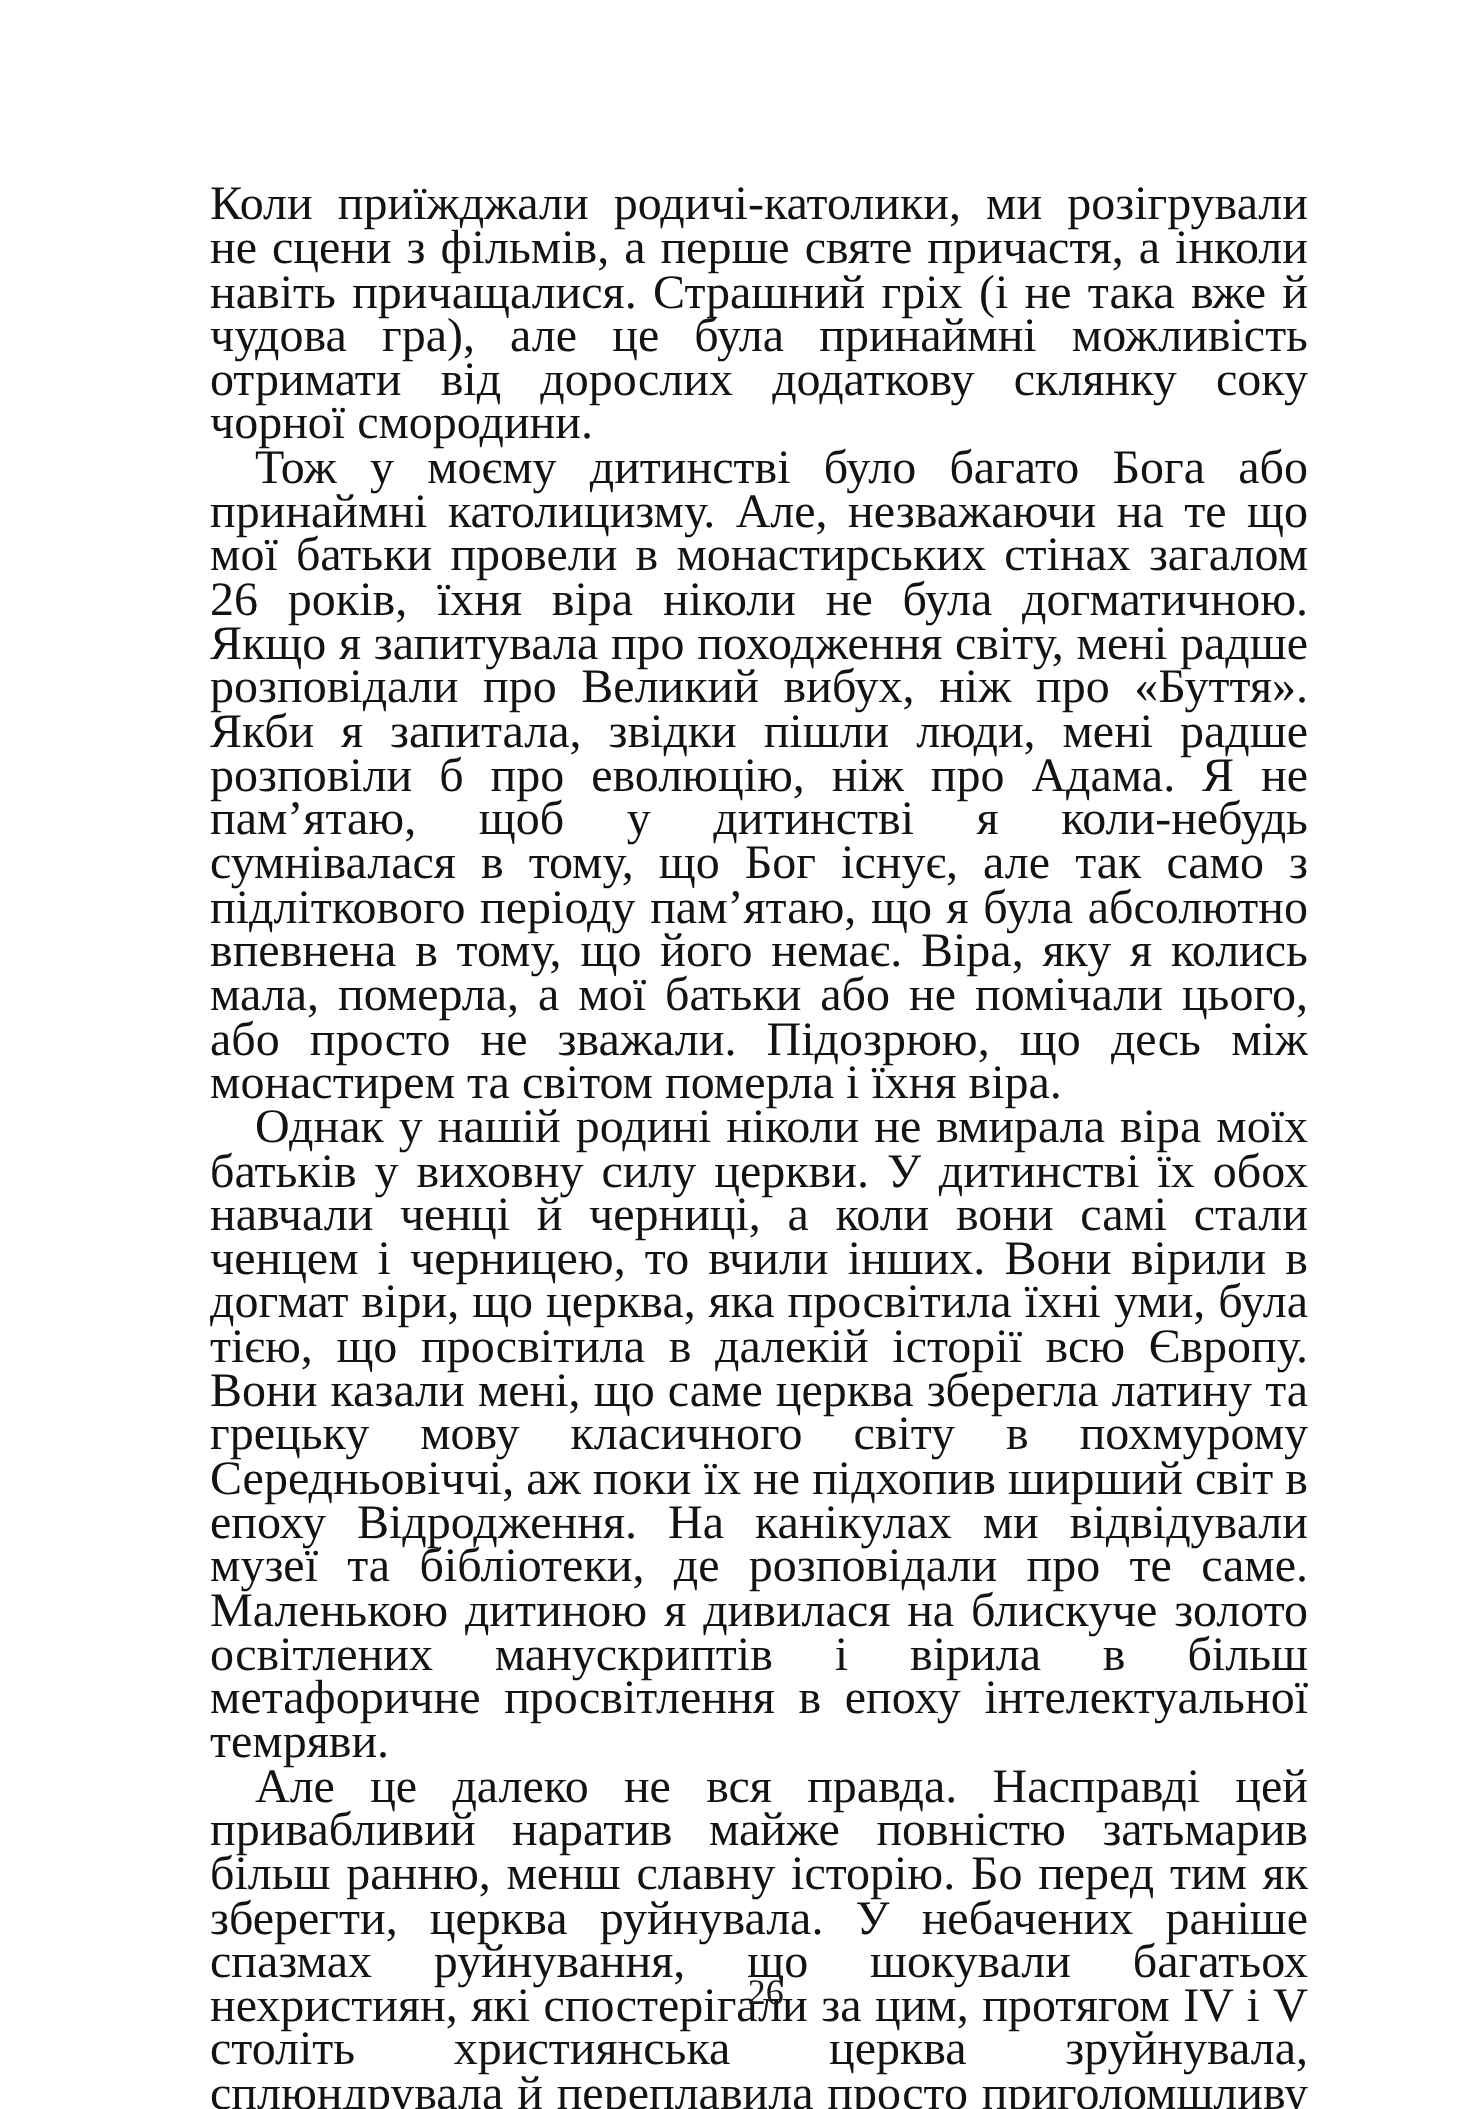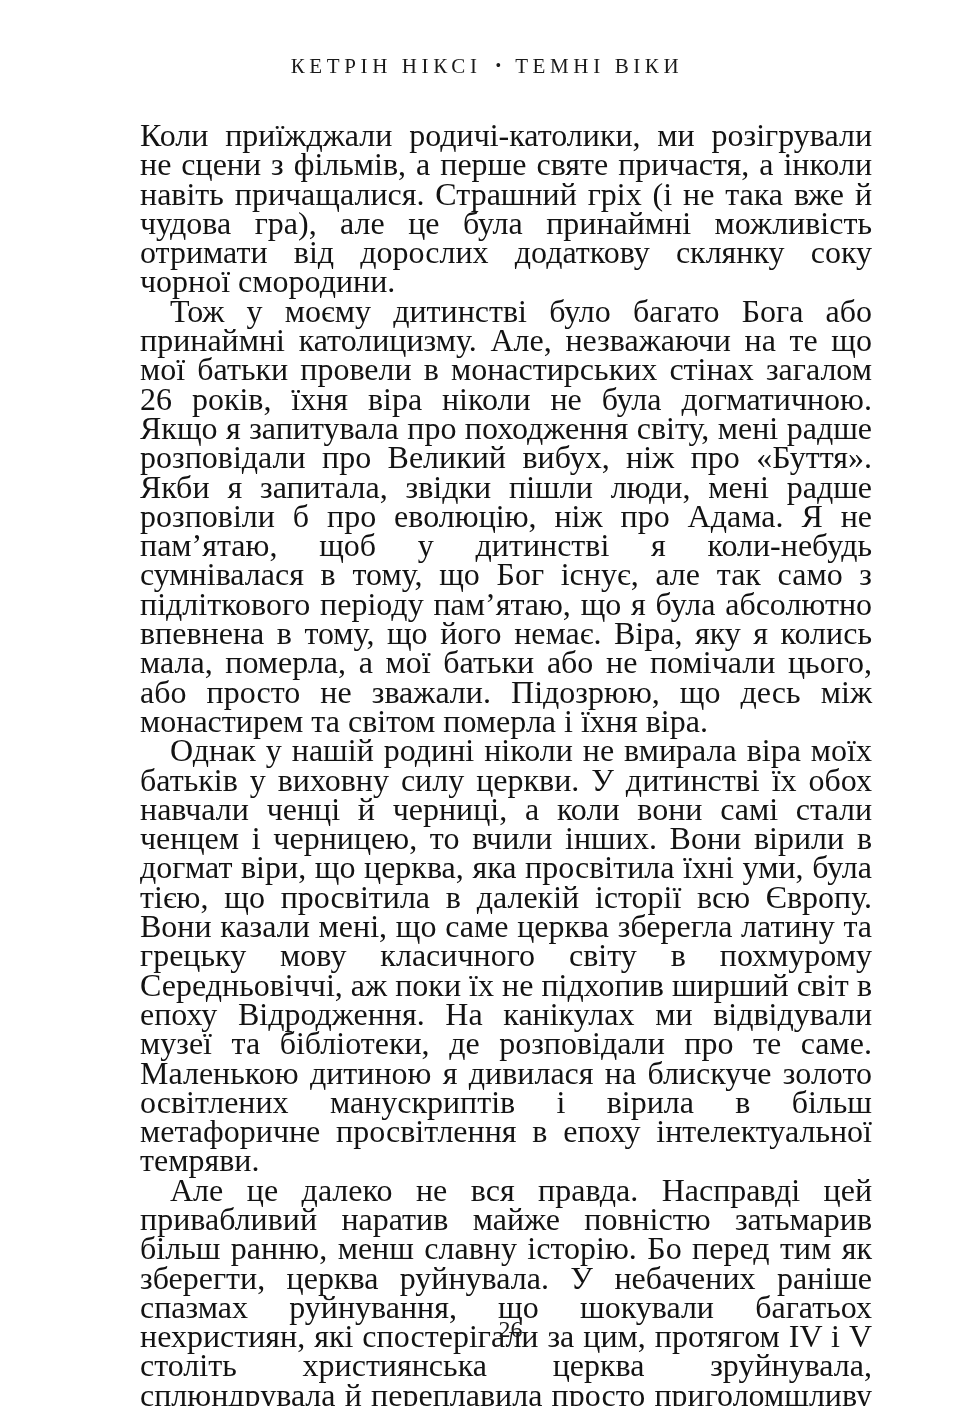--- a/index.html
+++ b/index.html
@@ -62,23 +62,20 @@
     font-size: 24px;
     color: #1a1a1a;
     padding-left: 47px;
   }
 </style>
 </head>
 <body>
 
 <div class="page">
 
-  <div class="running-head">
-    <span>КЕТРІН НІКСІ</span><span class="sep">•</span><span>ТЕМНІ ВІКИ</span>
-  </div>
 
   <div class="body-text">
     <p class="no-indent">Коли приїжджали родичі-католики, ми розігрували не сцени з фільмів, а перше святе причастя, а інколи навіть причащалися. Страшний гріх (і не така вже й чудова гра), але це була принаймні можливість отримати від дорослих додаткову склянку соку чорної смородини.</p>
     <p>Тож у моєму дитинстві було багато Бога або принаймні католицизму. Але, незважаючи на те що мої батьки провели в монастирських стінах загалом 26 років, їхня віра ніколи не була догматичною. Якщо я запитувала про походження світу, мені радше розповідали про Великий вибух, ніж про «Буття». Якби я запитала, звідки пішли люди, мені радше розповіли б про еволюцію, ніж про Адама. Я не пам’ятаю, щоб у дитинстві я коли-небудь сумнівалася в тому, що Бог існує, але так само з підліткового періоду пам’ятаю, що я була абсолютно впевнена в тому, що його немає. Віра, яку я колись мала, померла, а мої батьки або не помічали цього, або просто не зважали. Підозрюю, що десь між монастирем та світом померла і їхня віра.</p>
     <p>Однак у нашій родині ніколи не вмирала віра моїх батьків у виховну силу церкви. У дитинстві їх обох навчали ченці й черниці, а коли вони самі стали ченцем і черницею, то вчили інших. Вони вірили в догмат віри, що церква, яка просвітила їхні уми, була тією, що просвітила в далекій історії всю Європу. Вони казали мені, що саме церква зберегла латину та грецьку мову класичного світу в похмурому Середньовіччі, аж поки їх не підхопив ширший світ в епоху Відродження. На канікулах ми відвідували музеї та бібліотеки, де розповідали про те саме. Маленькою дитиною я дивилася на блискуче золото освітлених манускриптів і вірила в більш метафоричне просвітлення в епоху інтелектуальної темряви.</p>
     <p>Але це далеко не вся правда. Насправді цей привабливий наратив майже повністю затьмарив більш ранню, менш славну історію. Бо перед тим як зберегти, церква руйнувала. У небачених раніше спазмах руйнування, що шокували багатьох нехристиян, які спостерігали за цим, протягом IV і V століть християнська церква зруйнувала, сплюндрувала й переплавила просто приголомшливу кількість витворів мистецтва. Класичні статуї були збиті з п’єдесталів, понівечені, осквернені та розбиті на частини. Храми були зруйновані до фундаменту й спалені дотла. Храм, який вважався найвеличнішим у всій імперії, був зрівняний із землею. Багато скульптур Парфенону зазнали нападу, їхні обличчя були понівечені, руки та кінцівки відрубані,</p>
   </div>
 
   <div class="page-number">26</div>
 

